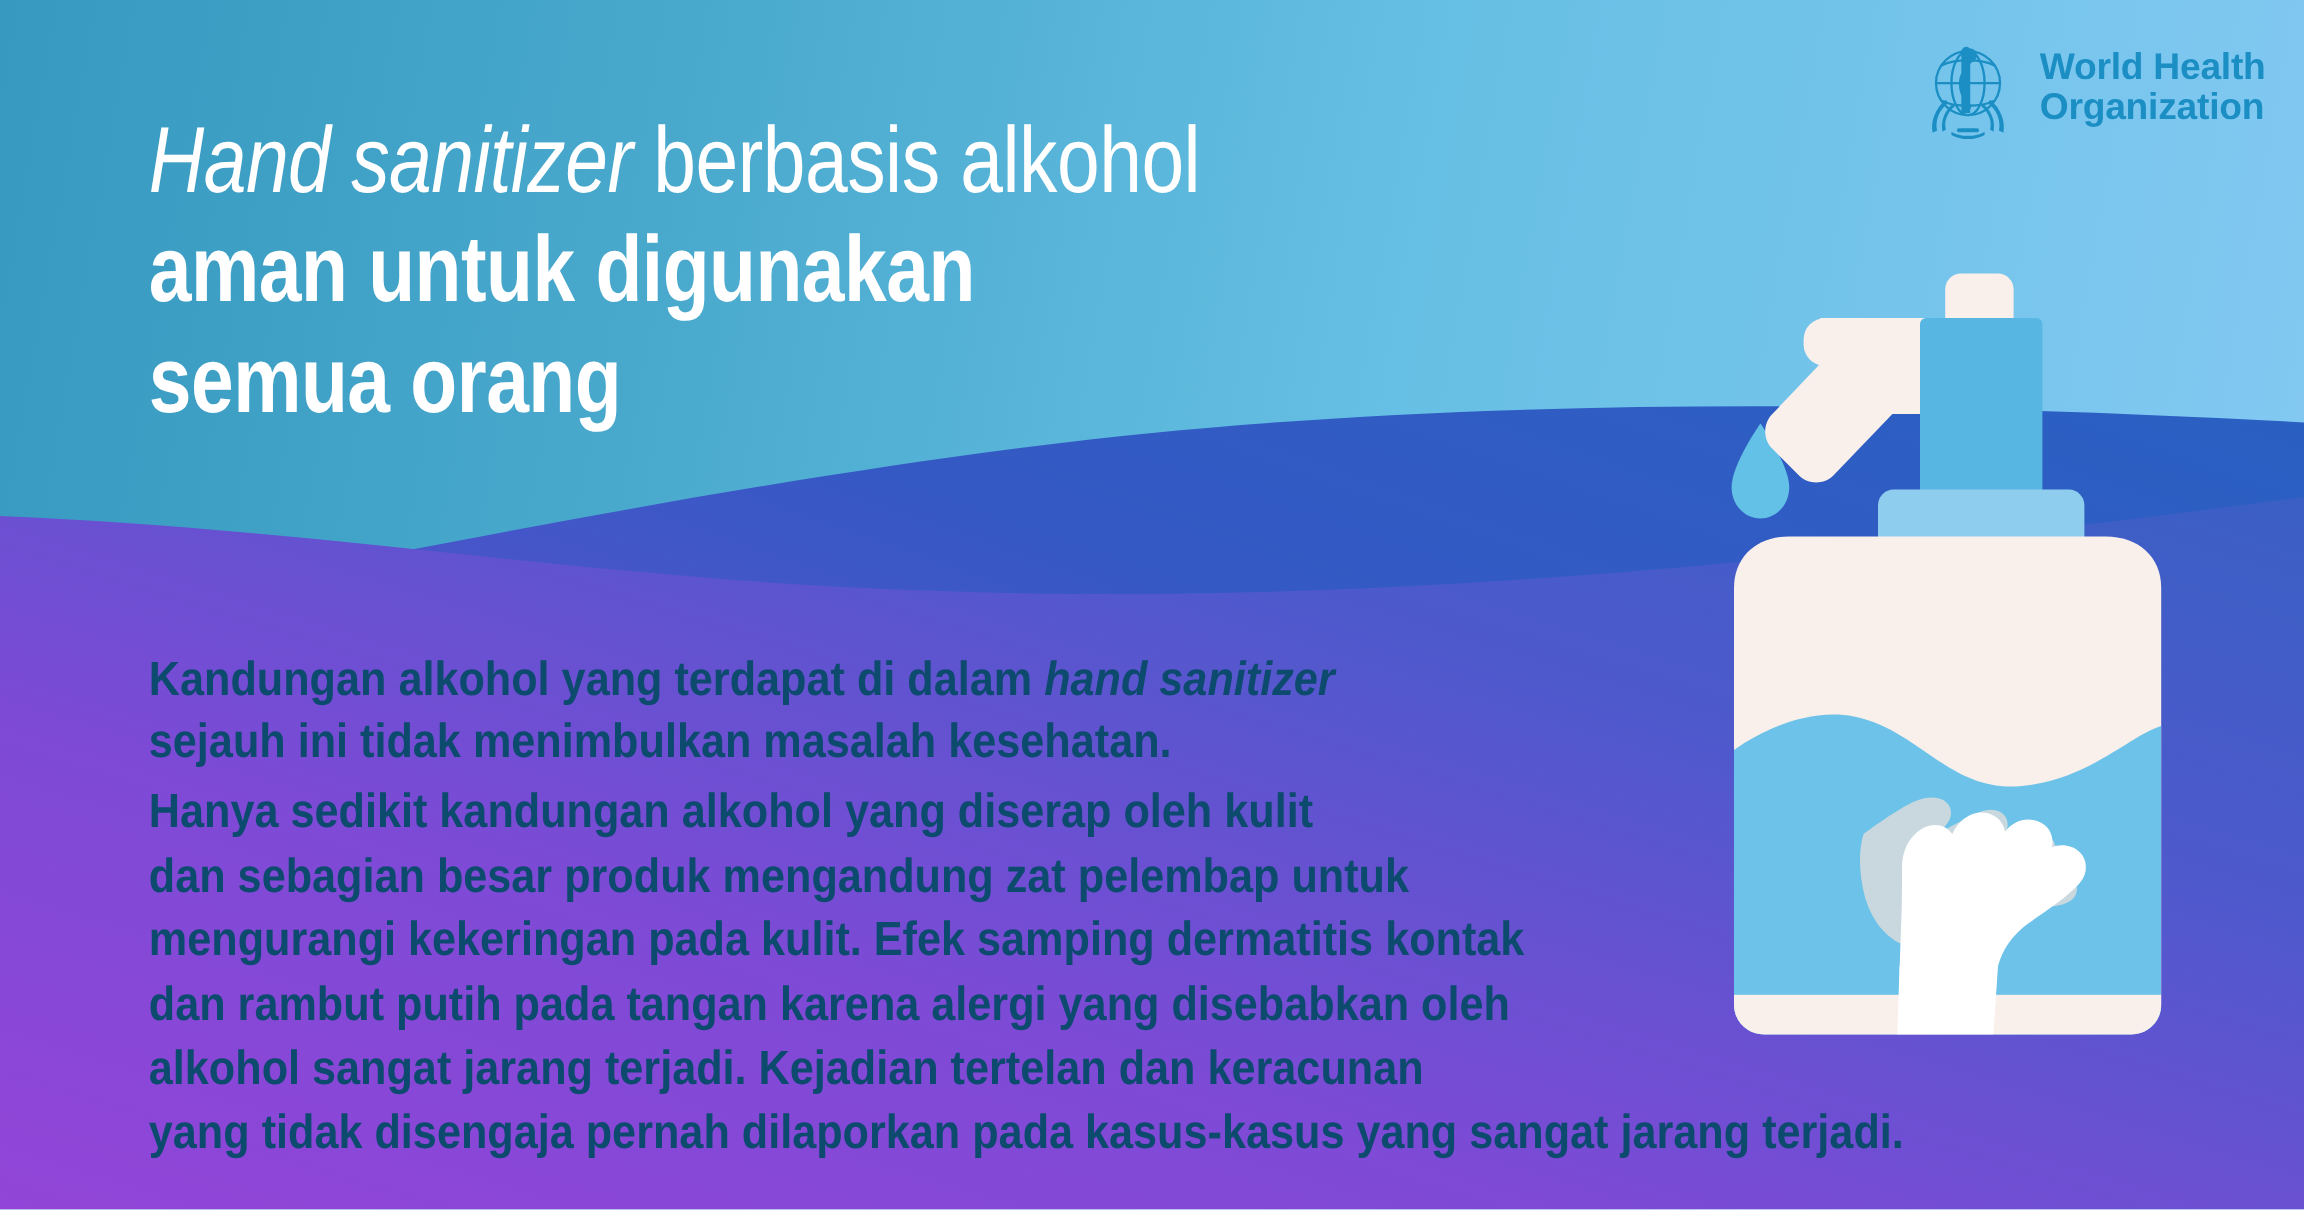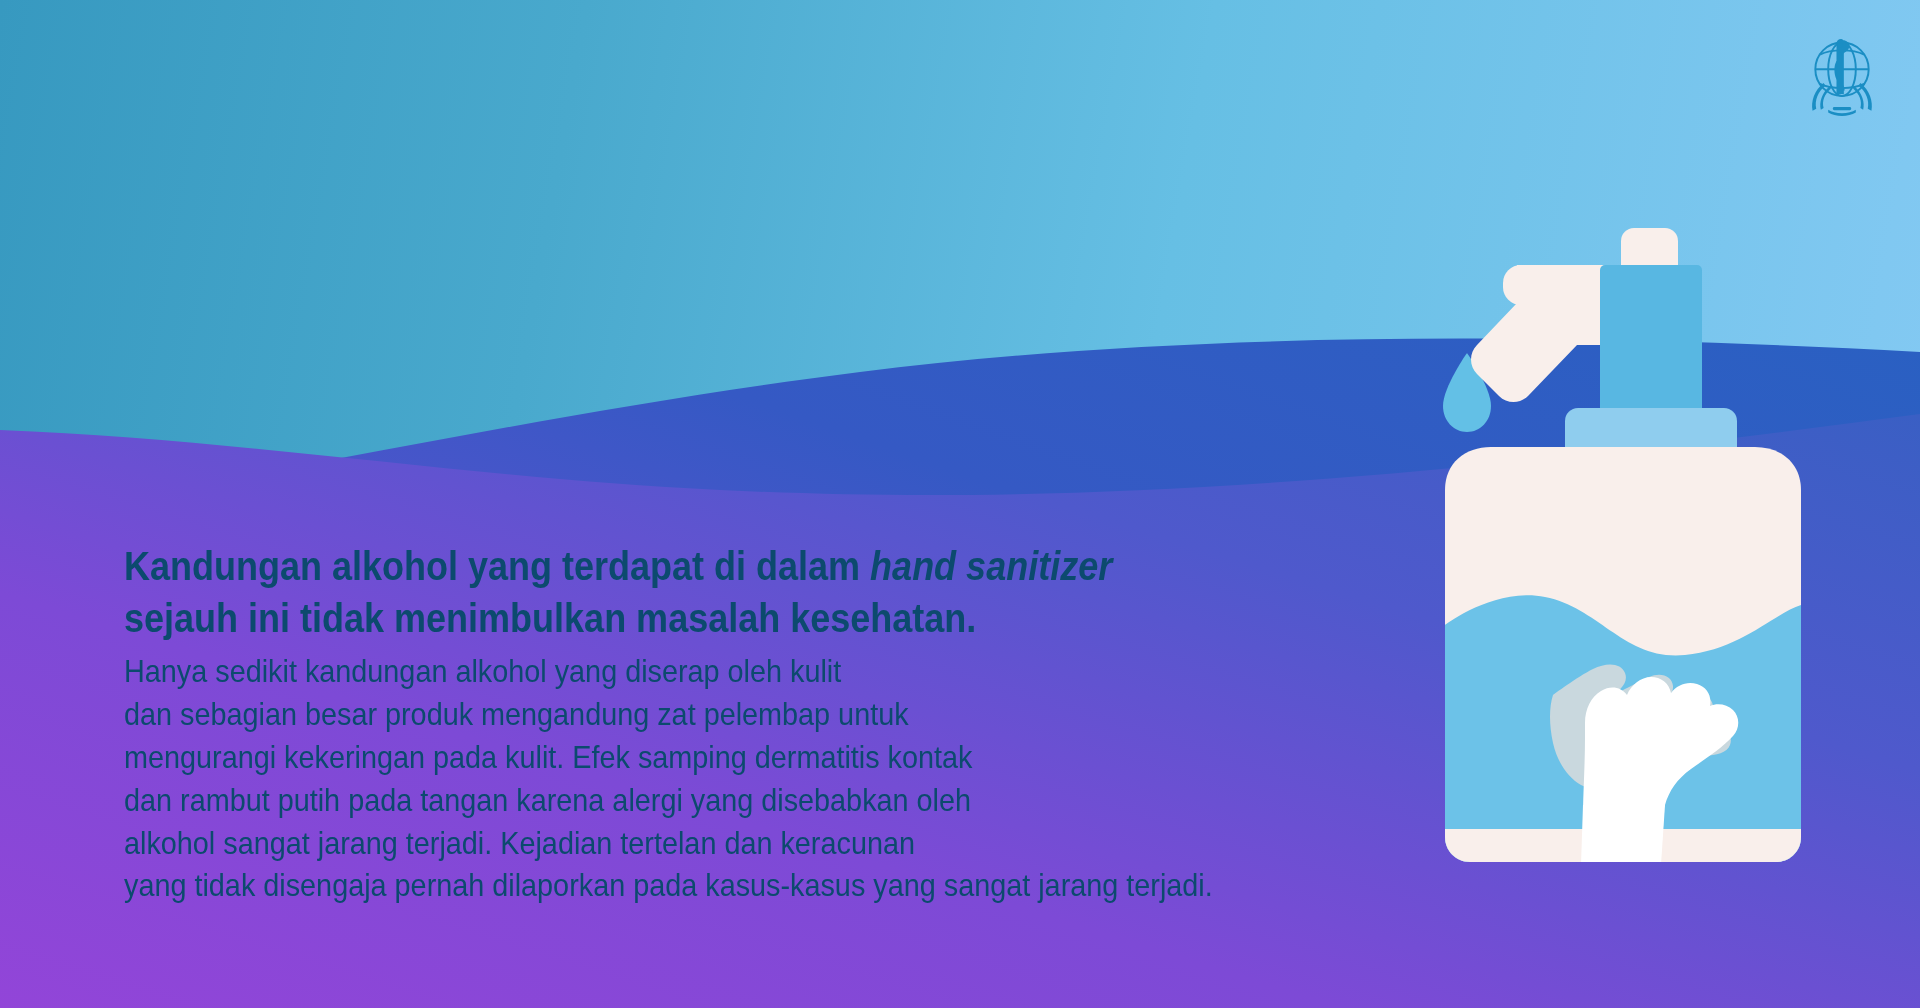--- a/index.html
+++ b/index.html
@@ -82,23 +82,23 @@
     font-size: 40px;
     line-height: 1.30;
     font-weight: bold;
     white-space: nowrap;
     transform: scaleX(0.90);
     transform-origin: left top;
   }
   .copy-lead i { font-style: italic; }
   .copy-body {
     margin-top: 6px;
-    font-size: 32px;
+    font-size: 40px;
     line-height: 1.34;
-    font-weight: normal;
+    font-weight: bold;
   }
   .copy-body .ln {
     white-space: nowrap;
     transform: scaleX(0.90);
     transform-origin: left top;
   }
 
   
   .bottle {
     position: absolute;
@@ -155,22 +155,31 @@
       </g>
       <g fill="#1b8ec4">
         <path d="M30,62 C20,70 16,82 18,92 L22,90 C20,81 24,71 32,65 Z"></path>
         <path d="M70,62 C80,70 84,82 82,92 L78,90 C80,81 76,71 68,65 Z"></path>
         <path d="M36,66 C28,73 25,83 27,91 L30,89 C28,82 31,74 38,68 Z"></path>
         <path d="M64,66 C72,73 75,83 73,91 L70,89 C72,82 69,74 62,68 Z"></path>
         <rect x="40" y="88" width="20" height="3.6" rx="1.6"></rect>
         <path d="M35,91 C42,96 58,96 65,91 L65,94 C57,99 43,99 35,94 Z"></path>
       </g>
     </svg>
-  </div>
-
+    <div class="who-wordmark">
+      <span>World Health</span>
+      <span>Organization</span>
+    </div>
+  </div>
+
+  <div class="headline">
+    <div class="hl-line"><span class="hl-em">Hand sanitizer</span><span class="hl-reg"> berbasis alkohol</span></div>
+    <div class="hl-line hl-bold">aman untuk digunakan</div>
+    <div class="hl-line hl-bold">semua orang</div>
+  </div>
 
   <div class="copy">
     <div class="copy-lead"><span>Kandungan alkohol yang terdapat di dalam </span><i>hand sanitizer</i></div>
     <div class="copy-lead">sejauh ini tidak menimbulkan masalah kesehatan.</div>
 
     <div class="copy-body">
       <div class="ln">Hanya sedikit kandungan alkohol yang diserap oleh kulit</div>
       <div class="ln">dan sebagian besar produk mengandung zat pelembap untuk</div>
       <div class="ln">mengurangi kekeringan pada kulit. Efek samping dermatitis kontak</div>
       <div class="ln">dan rambut putih pada tangan karena alergi yang disebabkan oleh</div>

